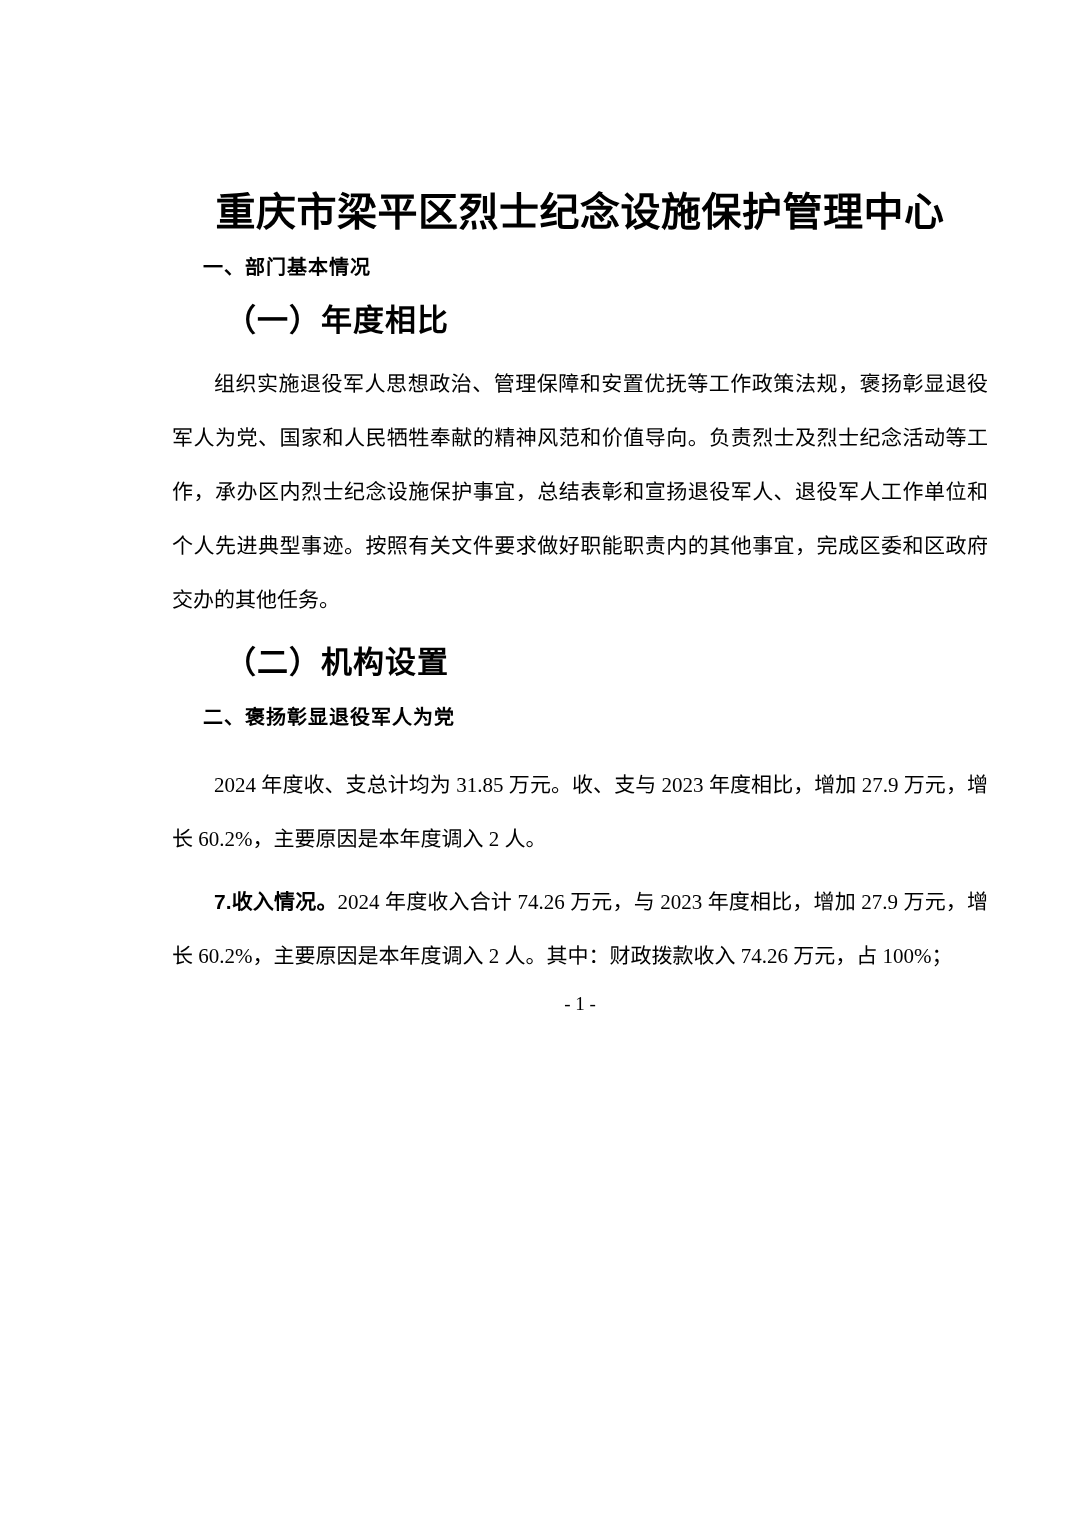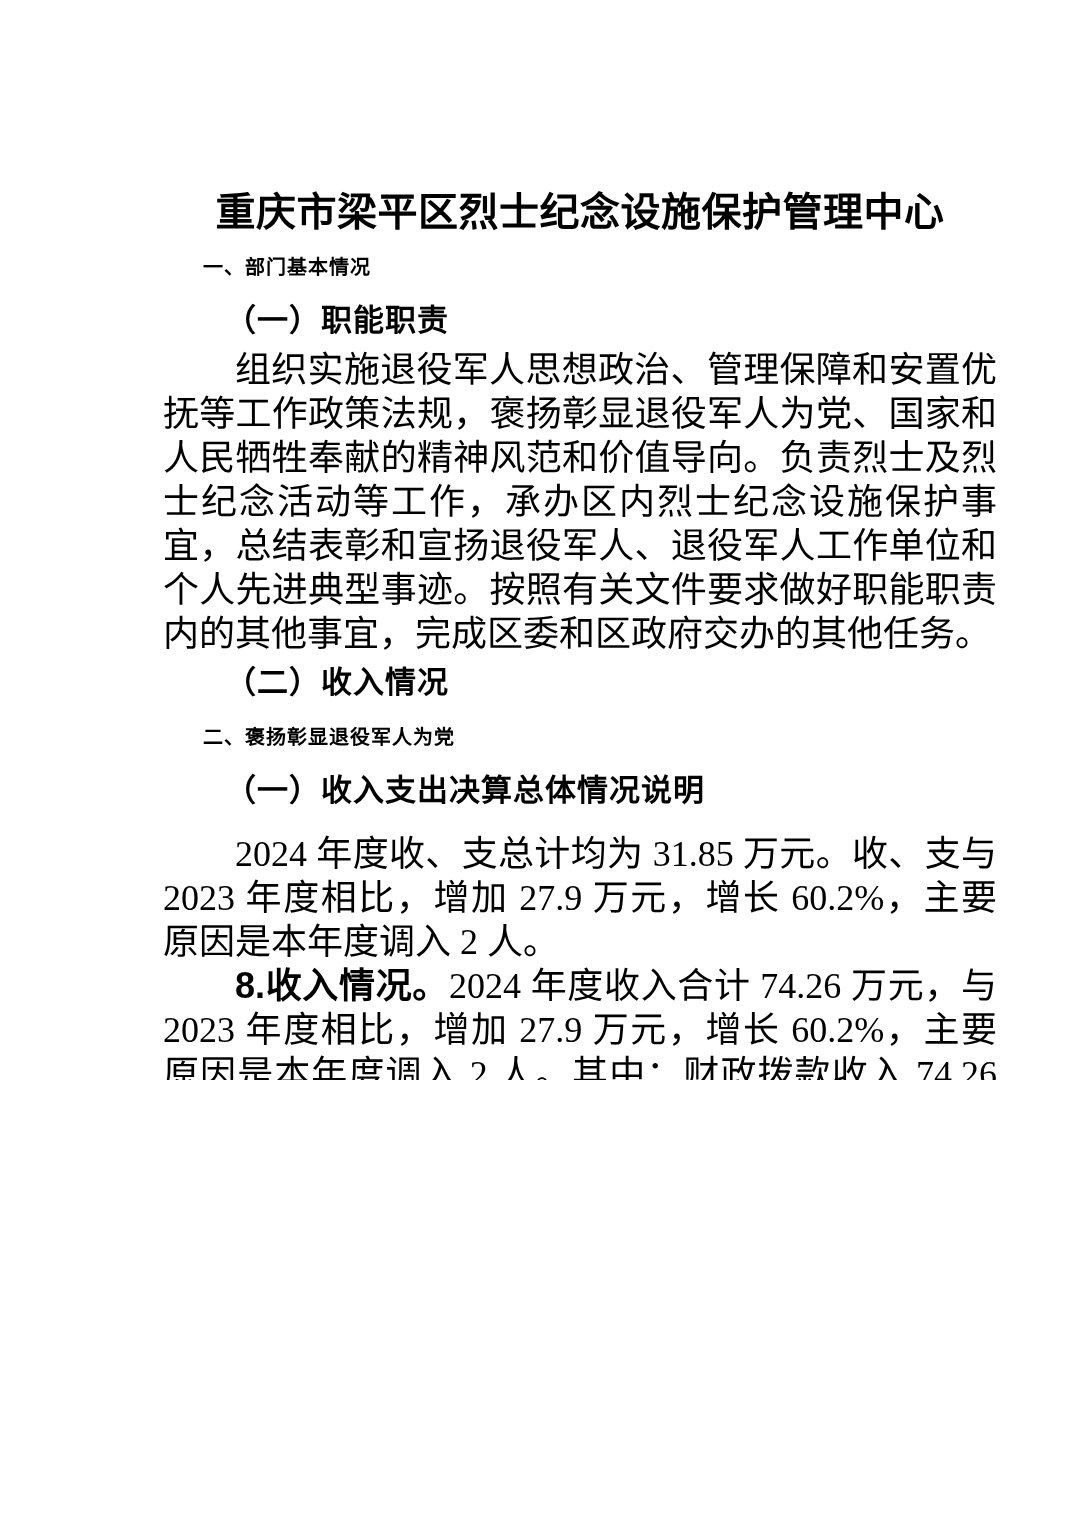--- a/index.html
+++ b/index.html
@@ -40,25 +40,25 @@
   .h-kai {
     margin: 0;
     font-family: "Liberation Serif", "DejaVu Serif", serif;
     font-weight: bold;
     font-size: 31px;
     line-height: 54px;
     text-indent: 2em;
     letter-spacing: 1px;
   }
   .body-para {
-    margin: 0;
+    margin: 9px;
     font-family: "Liberation Serif", "DejaVu Serif", serif;
     font-weight: normal;
-    font-size: 36px;
-    line-height: 44px;
+    font-size: 21px;
+    line-height: 54px;
     text-align: justify;
     text-indent: 2em;
   }
   .gap-top { margin-top: 14px; }
   .lead-bold {
     font-family: "Liberation Sans", "DejaVu Sans", sans-serif;
     font-weight: bold;
   }
   .page-number {
     margin-top: 6px;
@@ -73,30 +73,29 @@
 <body>
 
 <div class="page">
 
   <h1 class="doc-title">
     <span class="title-line">重庆市梁平区烈士纪念设施保护管理中心</span>
   </h1>
 
   <div class="h-hei">一、部门基本情况</div>
 
-  <div class="h-kai">（一）职能职责</div>
+  <div class="h-kai">（一）年度相比</div>
 
   <p class="body-para">组织实施退役军人思想政治、管理保障和安置优抚等工作政策法规，褒扬彰显退役军人为党、国家和人民牺牲奉献的精神风范和价值导向。负责烈士及烈士纪念活动等工作，承办区内烈士纪念设施保护事宜，总结表彰和宣扬退役军人、退役军人工作单位和个人先进典型事迹。按照有关文件要求做好职能职责内的其他事宜，完成区委和区政府交办的其他任务。</p>
 
-  <div class="h-kai">（二）收入情况</div>
+  <div class="h-kai">（二）机构设置</div>
 
 
   <div class="h-hei">二、褒扬彰显退役军人为党</div>
 
-  <div class="h-kai">（一）收入支出决算总体情况说明</div>
 
   <p class="body-para gap-top">2024 年度收、支总计均为 31.85 万元。收、支与 2023 年度相比，增加 27.9 万元，增长 60.2%，主要原因是本年度调入 2 人。</p>
 
-  <p class="body-para"><span class="lead-bold">8.收入情况。</span><span>2024 年度收入合计 74.26 万元，与 2023 年度相比，增加 27.9 万元，增长 60.2%，主要原因是本年度调入 2 人。其中：财政拨款收入 74.26 万元，占 100%；</span></p>
+  <p class="body-para"><span class="lead-bold">7.收入情况。</span><span>2024 年度收入合计 74.26 万元，与 2023 年度相比，增加 27.9 万元，增长 60.2%，主要原因是本年度调入 2 人。其中：财政拨款收入 74.26 万元，占 100%；</span></p>
 
   <div class="page-number">- 1 -</div>
 
 </div>
 
 </body></html>

